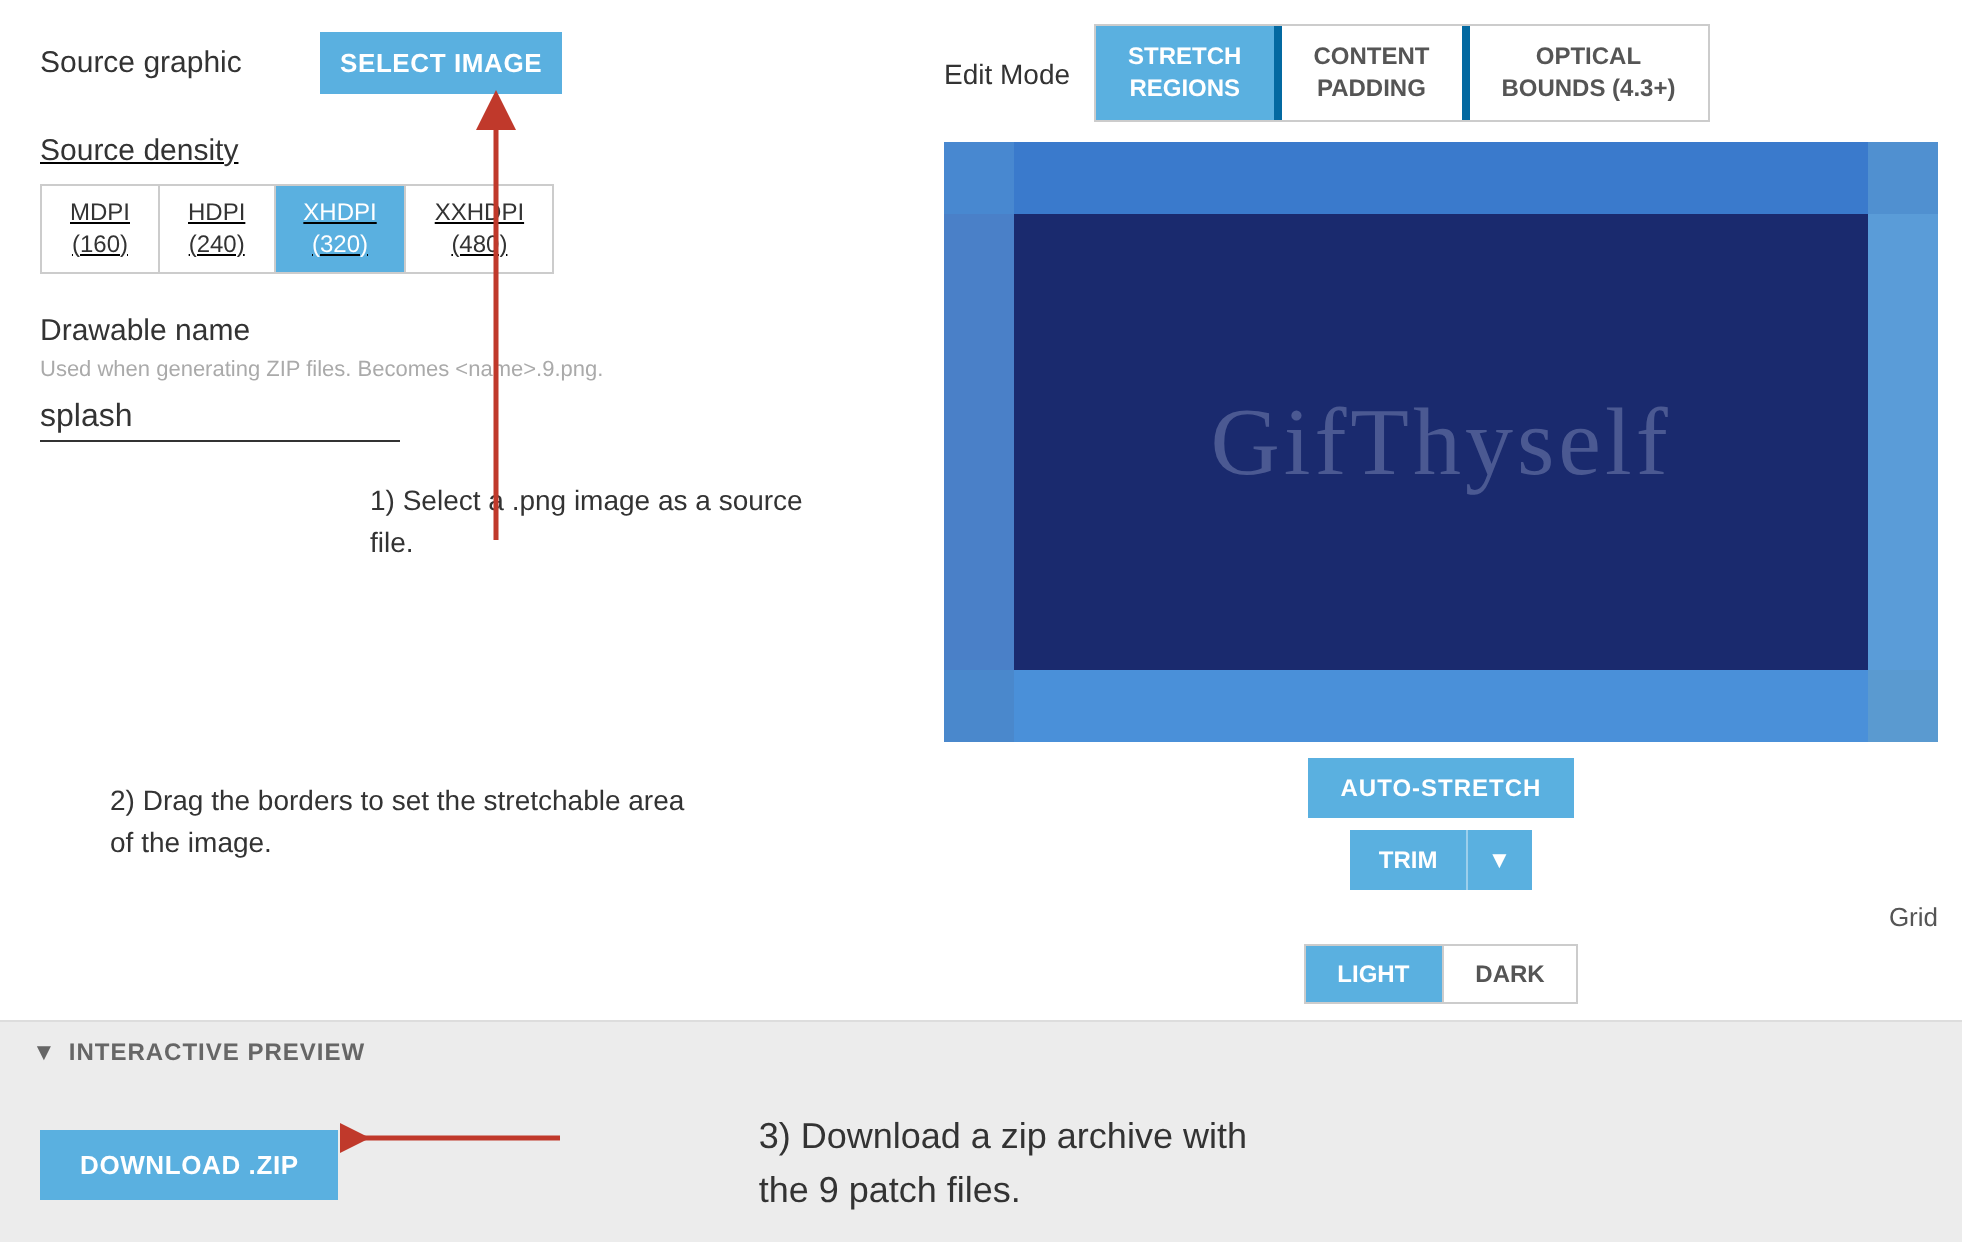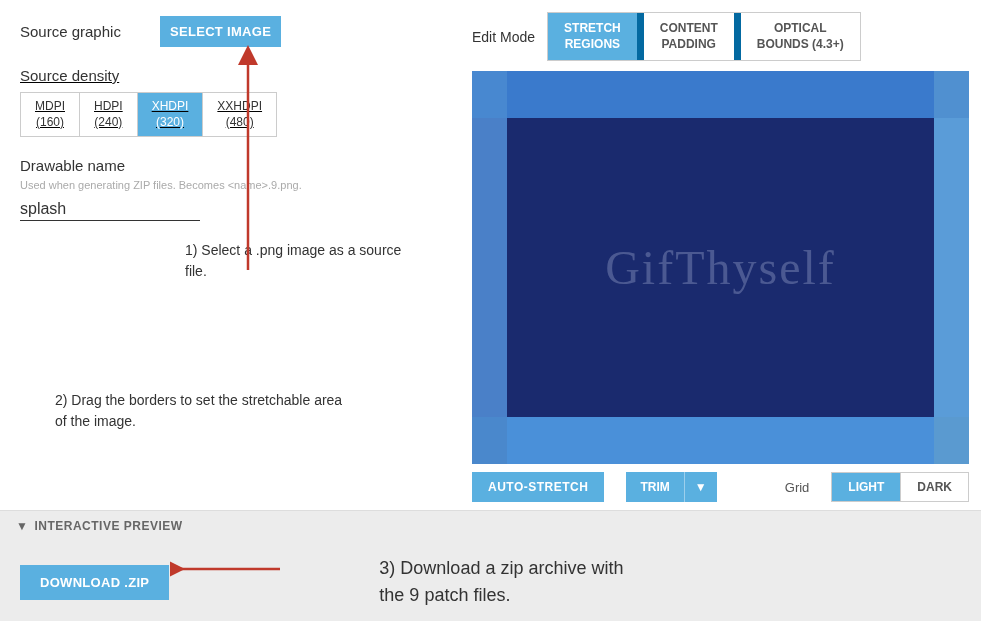--- a/index.html
+++ b/index.html
@@ -165,21 +165,21 @@
       border: 1px solid #ccc;
     }
 
     .mode-tab {
       padding: 8px 16px;
       border: none;
       background: #fff;
       cursor: pointer;
       font-size: 12px;
       color: #555;
-      border-right: 7px solid #0369a1;
+      border-right: 4px solid #0369a1;
       text-align: center;
       line-height: 1.3;
       font-weight: bold;
       text-transform: uppercase;
     }
 
     .mode-tab:last-child {
       border-right: none;
     }
 
@@ -289,21 +289,22 @@
       font-family: serif;
       user-select: none;
       letter-spacing: 2px;
     }
 
     
     .bottom-toolbar {
       display: flex;
       align-items: center;
       padding: 8px 0;
-      gap: 22px;
+      gap: 6px;
+      flex-direction: column;
     }
 
     .toolbar-btn {
       padding: 8px 16px;
       border: none;
       background: #5ab0e0;
       color: #fff;
       font-size: 12px;
       font-weight: bold;
       cursor: pointer;

